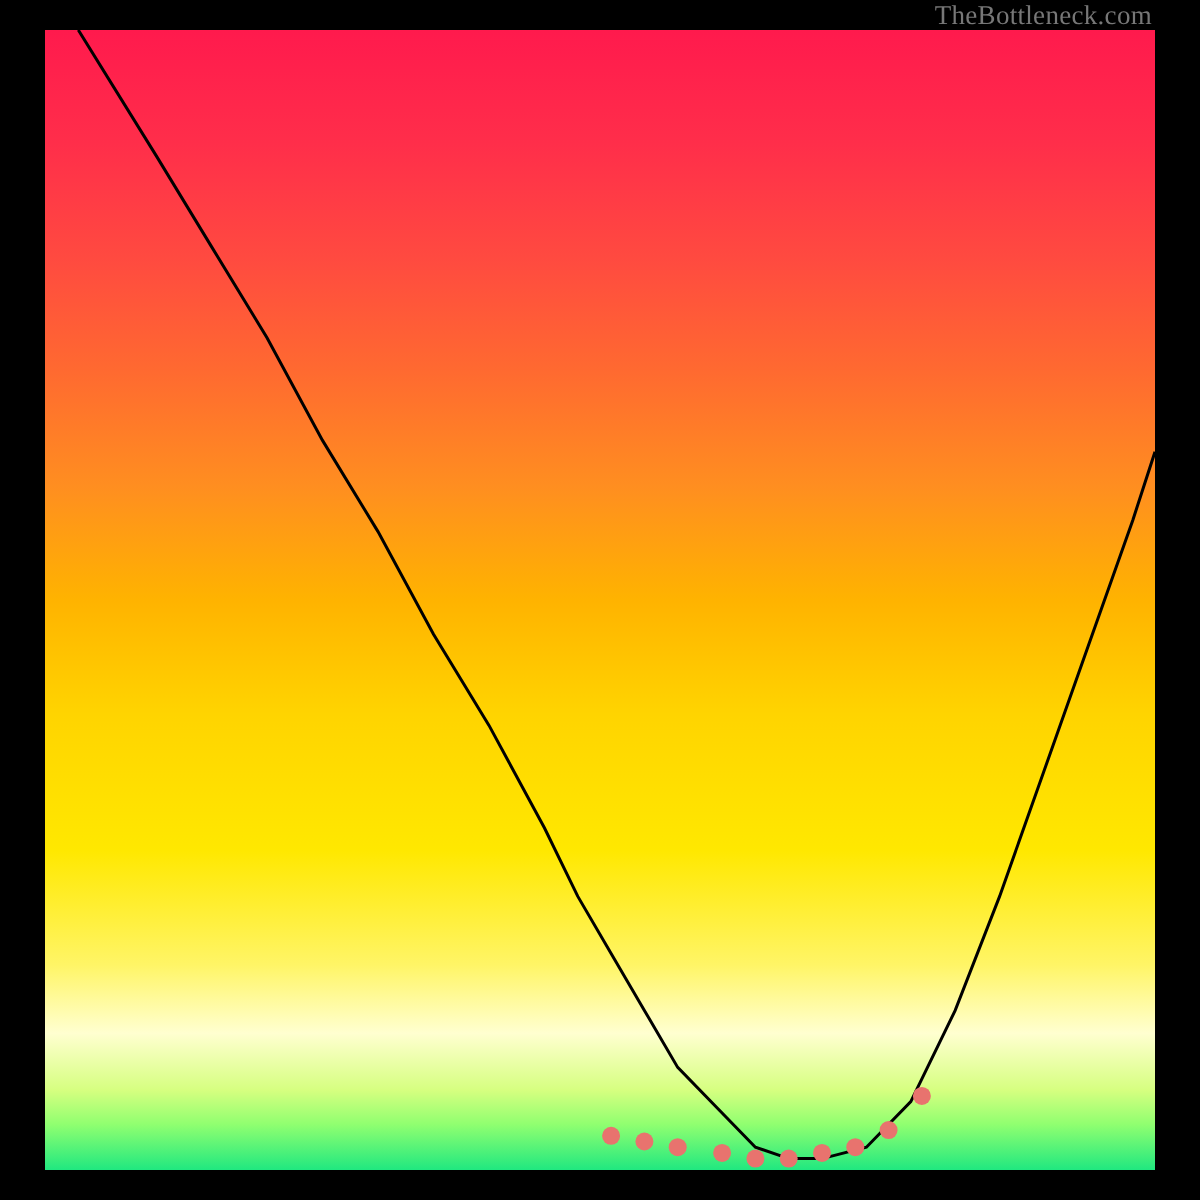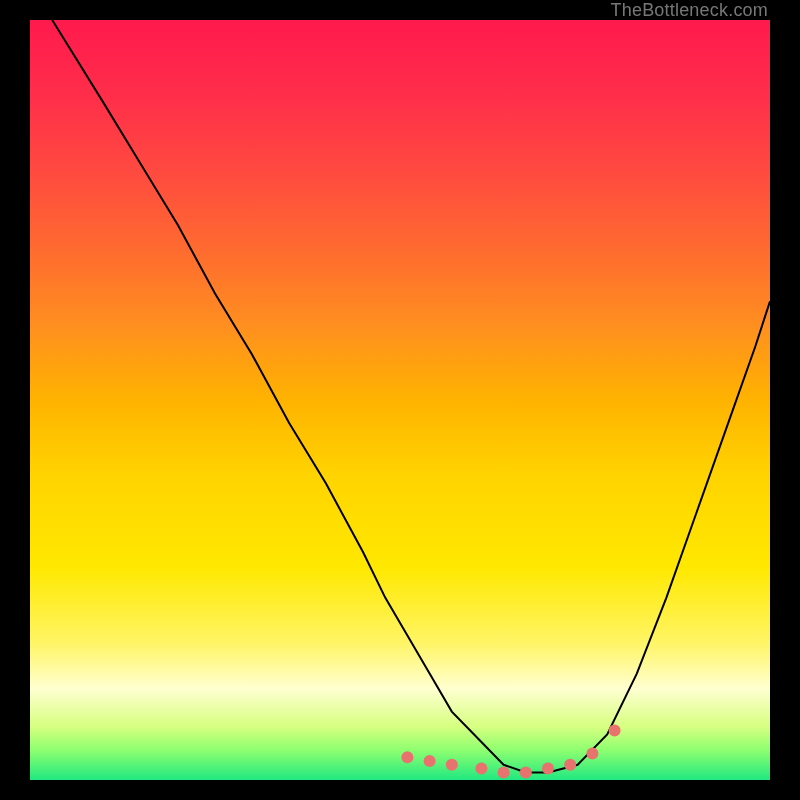--- a/index.html
+++ b/index.html
@@ -40,21 +40,21 @@
   }
   .plot svg {
     display: block;
     width: 740px;
     height: 760px;
   }
   .watermark {
     position: absolute;
     top: 0;
     right: 32px;
-    font-family: Liberation Sans, sans-serif;
+    font-family: Liberation Serif, serif;
     font-size: 18px;
     color: #777;
     letter-spacing: 0.2px;
     user-select: none;
   }
 </style>
 </head>
 <body>
 
 <div class="stage">

